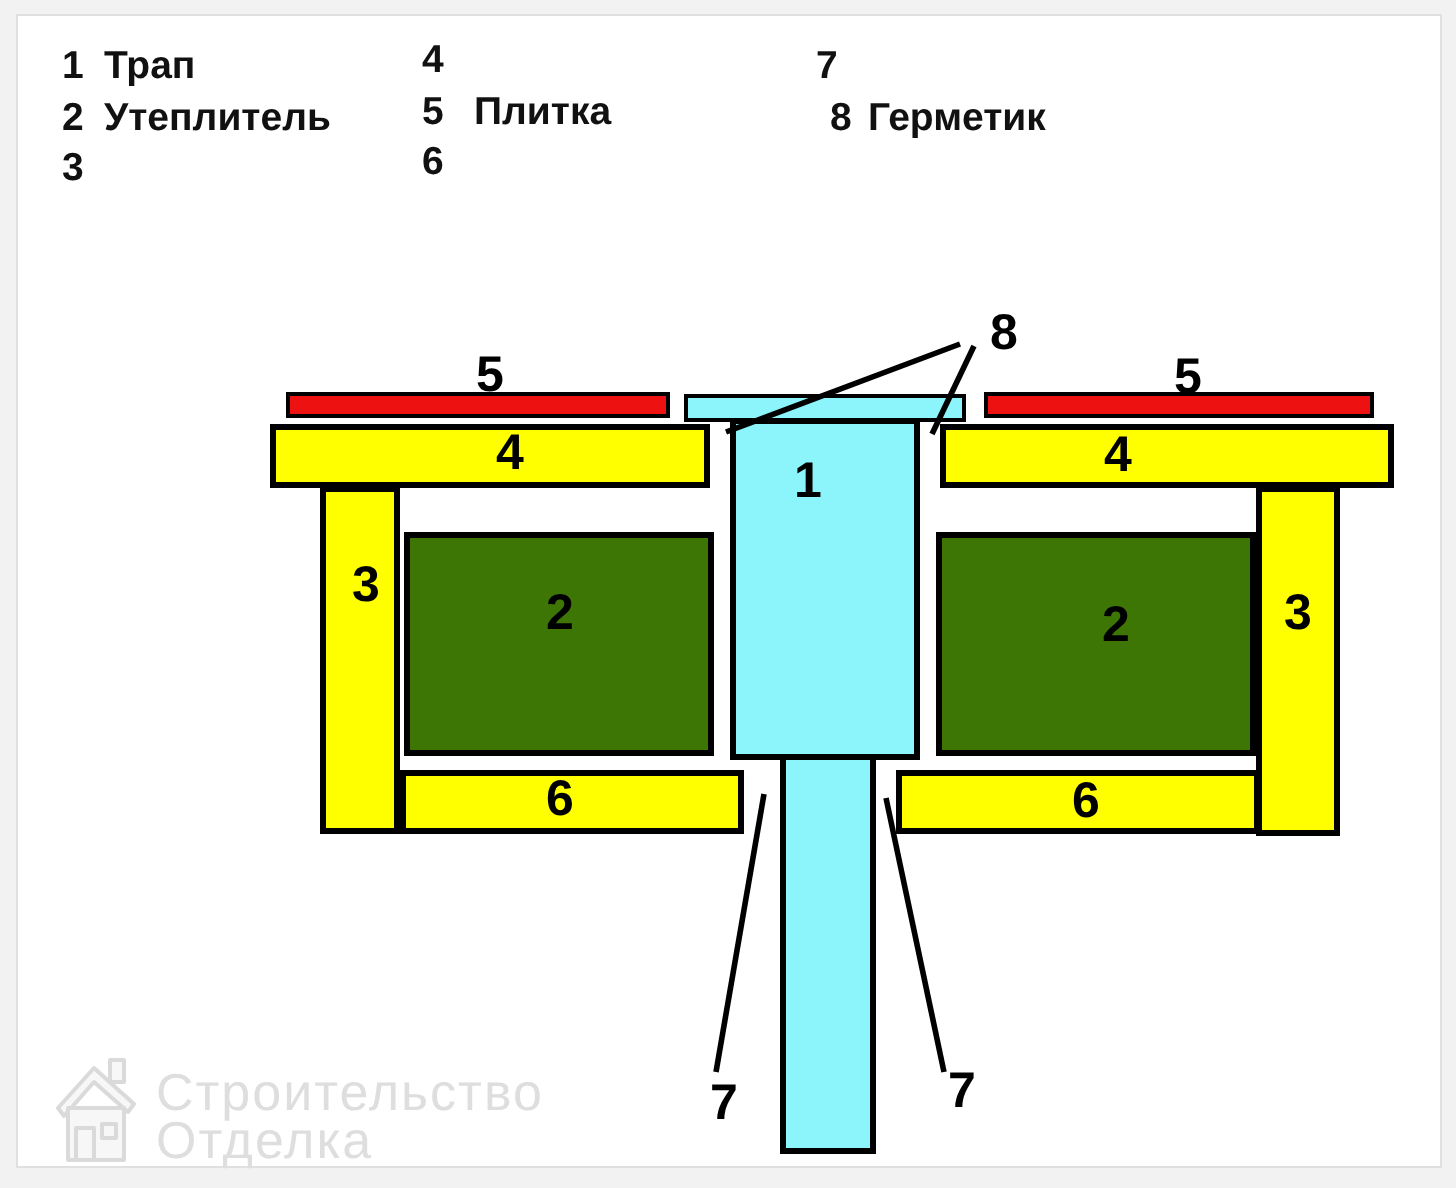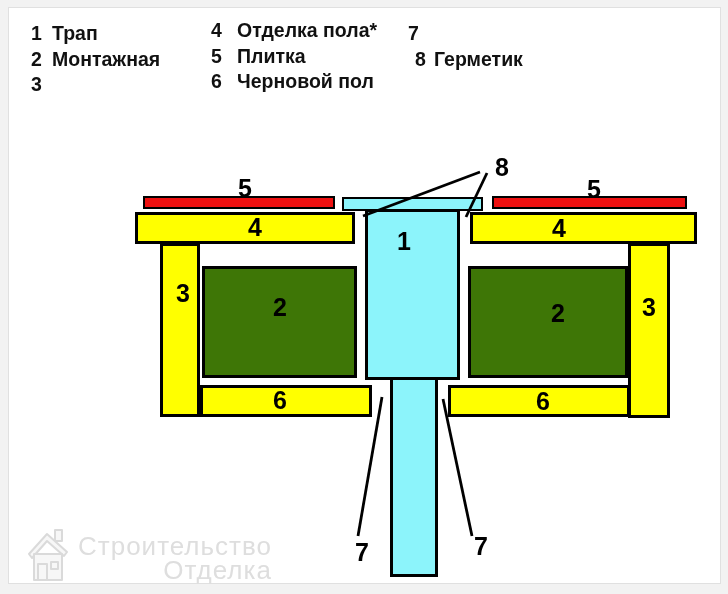--- a/index.html
+++ b/index.html
@@ -74,59 +74,57 @@
   .lab-ins-l  {left:280px;top:307px;}
   .lab-ins-r  {left:558px;top:313px;}
   .lab-drain  {left:404px;top:241px;}
   .lab-sub-l  {left:280px;top:400px;}
   .lab-sub-r  {left:543px;top:401px;}
   .lab-foam-l {left:362px;top:552px;}
   .lab-foam-r {left:481px;top:546px;}
   .lab-seal   {left:502px;top:167px;}
 
   
-  .watermark{position:absolute;left:26px;top:524px;display:flex;align-items:flex-start;z-index:6;text-align:right;}
+  .watermark{position:absolute;left:26px;top:524px;display:flex;align-items:flex-start;z-index:6;}
   .wm-text{
     margin-left:8px;margin-top:10px;
     font-size:26px;color:#dedede;letter-spacing:1px;line-height:24px;
     font-weight:normal;
   }
 </style>
 </head>
 <body>
 
 <div class="stage">
   <div class="frame"></div>
 
   <div class="legend-col legend-col1">
     <div class="lrow">
       <span class="lnum">1</span>
       <span class="ltext">Трап</span>
     </div>
     <div class="lrow">
       <span class="lnum">2</span>
-      <span class="ltext">Монтажная</span>
+      <span class="ltext">Утеплитель</span>
     </div>
     <div class="lrow">
       <span class="lnum">3</span>
     </div>
   </div>
 
   <div class="legend-col legend-col2">
     <div class="lrow">
       <span class="lnum">4</span>
-      <span class="ltext">Отделка пола*</span>
     </div>
     <div class="lrow">
       <span class="lnum">5</span>
       <span class="ltext">Плитка</span>
     </div>
     <div class="lrow">
       <span class="lnum">6</span>
-      <span class="ltext">Черновой пол</span>
     </div>
   </div>
 
   <div class="legend-col legend-col3">
     <div class="lrow">
       <span class="lnum">7</span>
     </div>
     <div class="lrow row-indent">
       <span class="lnum">8</span>
       <span class="ltext">Герметик</span>

